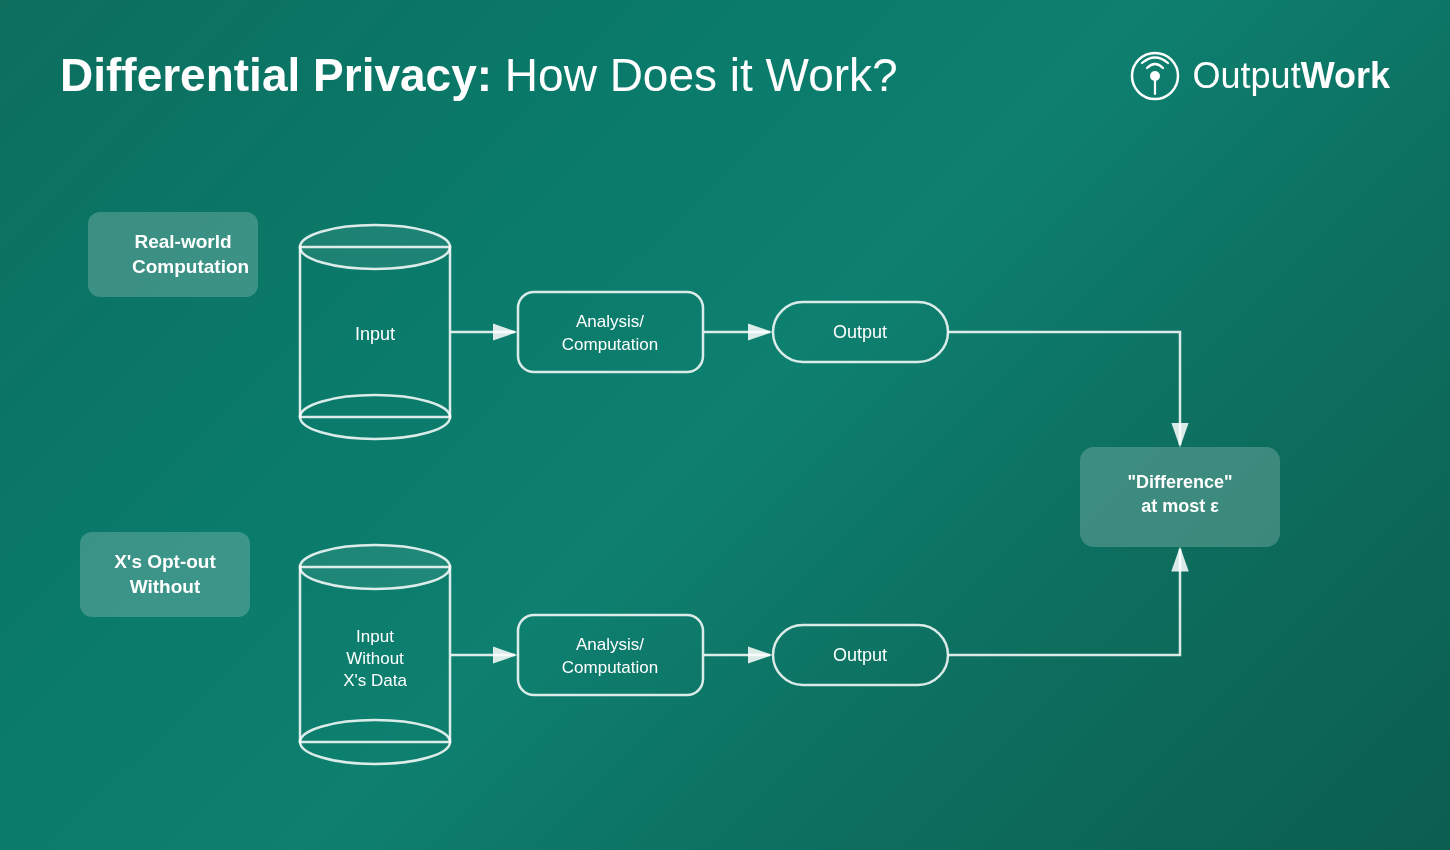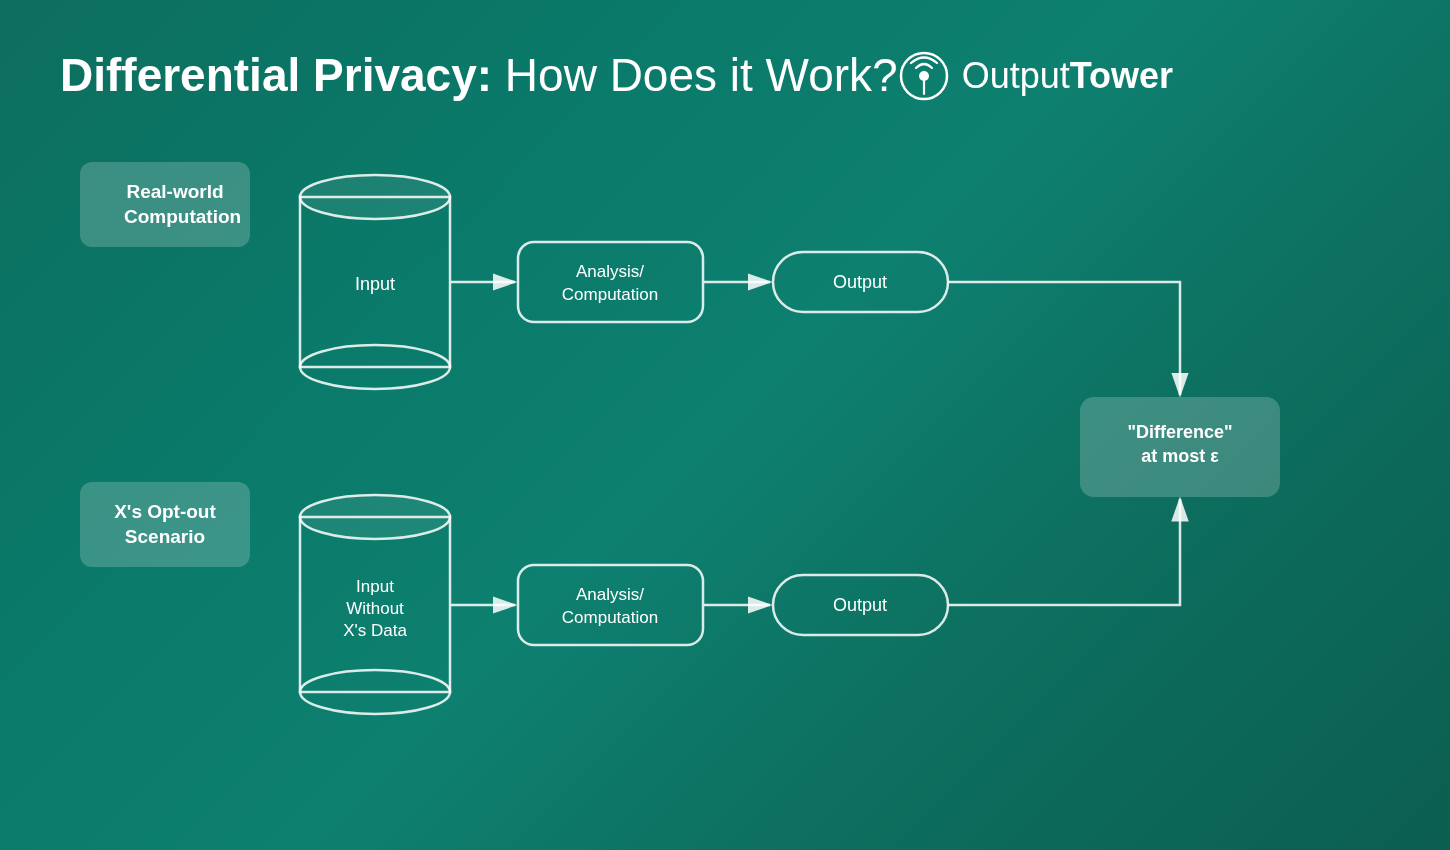--- a/index.html
+++ b/index.html
@@ -15,21 +15,23 @@
     .slide {
       width: 1450px;
       height: 850px;
       position: relative;
       padding: 50px 60px;
     }
 
     
     .header {
       display: flex;
+      justify-content: space-between;
       align-items: flex-start;
+      margin-bottom: 50px;
     }
 
     .title {
       font-size: 46px;
       color: white;
       line-height: 1.1;
     }
 
     .title-bold {
       font-weight: 800;
@@ -79,21 +81,21 @@
       border-radius: 12px;
       padding: 18px 24px;
       color: white;
       font-weight: 700;
       font-size: 19px;
       text-align: center;
       line-height: 1.3;
       width: 170px;
     }
 
-    .label-real { top: 60px; left: 20px; padding-left: 44px; }
+    .label-real { top: 60px; left: 28px; padding-left: 44px; }
     .label-opt  { top: 380px; left: 20px; }
 
     
     .arrows-svg {
       position: absolute;
       top: 0; left: 0;
       width: 100%;
       height: 100%;
       pointer-events: none;
     }
@@ -112,31 +114,31 @@
       <svg class="logo-icon" viewBox="0 0 52 52" fill="none" xmlns="http://www.w3.org/2000/svg">
         <circle cx="26" cy="26" r="23" stroke="white" stroke-width="2.5" fill="none"></circle>
         <circle cx="26" cy="26" r="5" fill="white"></circle>
 
         <path d="M18 18 Q26 10 34 18" stroke="white" stroke-width="2.2" fill="none" stroke-linecap="round"></path>
         <path d="M13 13 Q26 2 39 13" stroke="white" stroke-width="2.2" fill="none" stroke-linecap="round"></path>
         <line x1="26" y1="31" x2="26" y2="44" stroke="white" stroke-width="2.2" stroke-linecap="round"></line>
       </svg>
       <div class="logo-text">
         <span class="logo-sensor">Output</span>
-          <span class="logo-tower">Tower</span>
+          <span class="logo-tower">Work</span>
       </div>
     </div>
   </div>
 
   <div class="diagram">
 
     <div class="label-box label-real" style="white-space:pre-line;">Real-world
 Computation</div>
     <div class="label-box label-opt" style="white-space:pre-line;">X's Opt-out
-Scenario</div>
+Without</div>
 
     <svg class="arrows-svg" viewBox="0 0 1330 650" xmlns="http://www.w3.org/2000/svg">
       <defs>
         <marker id="arrow" markerWidth="10" markerHeight="7" refX="9" refY="3.5" orient="auto">
           <polygon points="0 0, 10 3.5, 0 7" fill="rgba(255,255,255,0.85)"></polygon>
         </marker>
       </defs>
 
       <rect x="240" y="95" width="150" height="170" rx="0" fill="none" stroke="rgba(255,255,255,0.85)" stroke-width="2.5"></rect>
 

